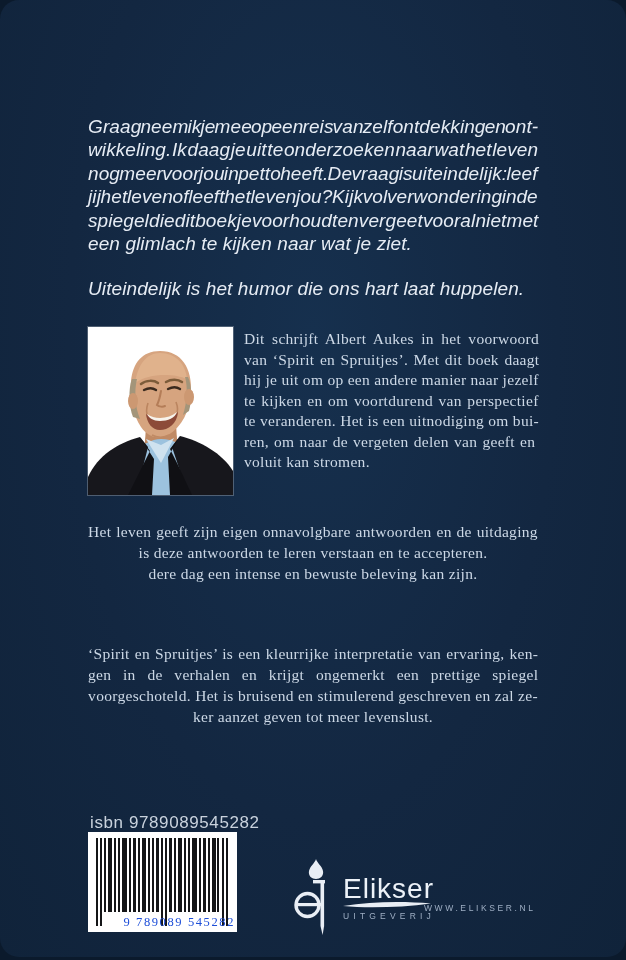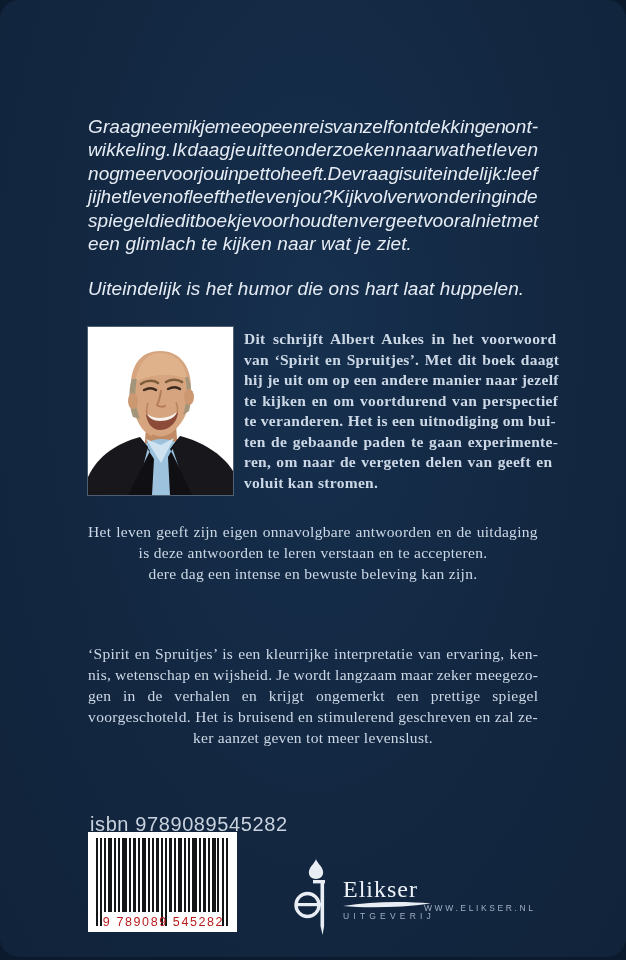--- a/index.html
+++ b/index.html
@@ -18,44 +18,44 @@
     position:absolute; left:88px; top:115px; width:450px;
     font-style:italic; font-size:19px; line-height:23.4px;
     color:#e6ecf4; letter-spacing:0.1px;
   }
   .quote-closing {
     position:absolute; left:88px; top:278px; width:450px;
     font-style:italic; font-size:19px; color:#e6ecf4; letter-spacing:0.1px;
   }
 
   
-  .author-row { position:absolute; left:88px; top:327px; width:450px; display:flex; gap:11px;font-weight:bold; }
+  .author-row { position:absolute; left:88px; top:327px; width:450px; display:flex; gap:11px; }
   .photo-frame { flex:0 0 145px; width:145px; height:168px; background:#ffffff; box-shadow:0 0 0 1px rgba(255,255,255,.25); }
   .photo-frame svg { display:block; }
   .serif { font-family:"Liberation Serif", serif; color:#ccd8e6; }
   .foreword { flex:1 1 auto; padding-top:2px; font-size:15.5px; line-height:20.5px; letter-spacing:0.3px; }
 
   .body-block { position:absolute; left:88px; width:450px; font-size:15.5px; line-height:20.8px; letter-spacing:0.3px;text-align:center; }
   .body-1 { top:522px; }
   .body-2 { top:634px; line-height:21px;margin-top:9px; }
 
   
-  .isbn-label { position:absolute; left:90px; top:813px; font-size:20px; letter-spacing:0.6px; color:#c9d2dd; }
+  .isbn-label { position:absolute; left:90px; top:813px; font-size:17px; letter-spacing:0.6px; color:#c9d2dd; }
   .barcode { position:absolute; left:88px; top:832px; width:149px; height:100px; background:#ffffff; }
   .barcode svg { position:absolute; left:0; top:0; }
   .barcode-digits {
     position:absolute; left:4px; right:2px; bottom:1px; height:16px;
-    font-family:Liberation Sans, sans-serif; font-size:12.5px; letter-spacing:1.6px;
-    color:#b91c1c; text-align:center; background:transparent;
+    font-family:Liberation Serif, serif; font-size:12.5px; letter-spacing:1.6px;
+    color:#1d4ed8; text-align:right; background:transparent;
   }
 
   
   .publisher { position:absolute; left:294px; top:858px; display:flex; align-items:flex-start; gap:7px; }
   .pub-col { display:flex; flex-direction:column; padding-top:20px; }
-  .pub-name { font-family:Liberation Serif, serif; font-size:24px; color:#edf2f8; letter-spacing:1px; line-height:22px; }
+  .pub-name { font-family:Liberation Sans, sans-serif; font-size:28px; color:#edf2f8; letter-spacing:1px; line-height:22px; }
   .pub-swoosh { margin-top:1px; }
   .pub-type { margin-top:2px; font-size:8.5px; letter-spacing:4.2px; color:#9fafc4; }
   .pub-site { position:absolute; left:424px; top:903px; font-size:8.5px; letter-spacing:2.6px; color:#9fafc4;text-align:right; }
 </style>
 </head>
 <body>
 
 <div class="cover">
 
   <section class="quote-block">
@@ -111,34 +111,32 @@
         <path d="M52,110 L62,124 L54,140 L40,168 L64,168 L66,132 Z" fill="#101014"></path>
         <path d="M92,109 L82,122 L90,138 L104,168 L82,168 L80,130 Z" fill="#101014"></path>
       </svg>
     </div>
     <div class="foreword serif">
         <div class="line jline"><span style="word-spacing: 3.17px;">Dit schrijft Albert Aukes in het voorwoord</span></div>
         <div class="line jline"><span style="word-spacing: 1.29px;">van ‘Spirit en Spruitjes’. Met dit boek daagt</span></div>
         <div class="line jline"><span style="word-spacing: 0px;">hij je uit om op een andere manier naar jezelf</span></div>
         <div class="line jline"><span style="word-spacing: 1.33px;">te kijken en om voortdurend van perspectief</span></div>
         <div class="line jline"><span style="word-spacing: 0px;">te veranderen. Het is een uitnodiging om bui-</span></div>
-        <div class="line jline"><span style="word-spacing: 1.33px;">ten de gebaande paden te gaan experimente-</span></div>
         <div class="line jline"><span style="word-spacing: 1px;">ren, om naar de vergeten delen van geeft en</span></div>
         <div class="line"><span>voluit kan stromen.</span></div>
       </div>
   </div>
 
   <section class="body-block body-1 serif">
       <div class="line jline"><span style="word-spacing: 0.67px;">Het leven geeft zijn eigen onnavolgbare antwoorden en de uitdaging</span></div>
       <div class="line"><span>is deze antwoorden te leren verstaan en te accepteren.</span></div>
       <div class="line"><span>dere dag een intense en bewuste beleving kan zijn.</span></div>
     </section>
   <section class="body-block body-2 serif">
       <div class="line jline"><span style="word-spacing: 0.89px;">‘Spirit en Spruitjes’ is een kleurrijke interpretatie van ervaring, ken-</span></div>
-      <div class="line jline"><span style="word-spacing: -0.33px;">nis, wetenschap en wijsheid. Je wordt langzaam maar zeker meegezo-</span></div>
       <div class="line jline"><span style="word-spacing: 7.56px;">gen in de verhalen en krijgt ongemerkt een prettige spiegel</span></div>
       <div class="line jline"><span style="word-spacing: 0.11px;">voorgeschoteld. Het is bruisend en stimulerend geschreven en zal ze-</span></div>
       <div class="line"><span>ker aanzet geven tot meer levenslust.</span></div>
     </section>
 
   <div class="isbn-label">isbn 9789089545282</div>
 
   <div class="barcode">
     <svg width="149" height="100" viewBox="0 0 149 100">
       <g fill="#141517">

